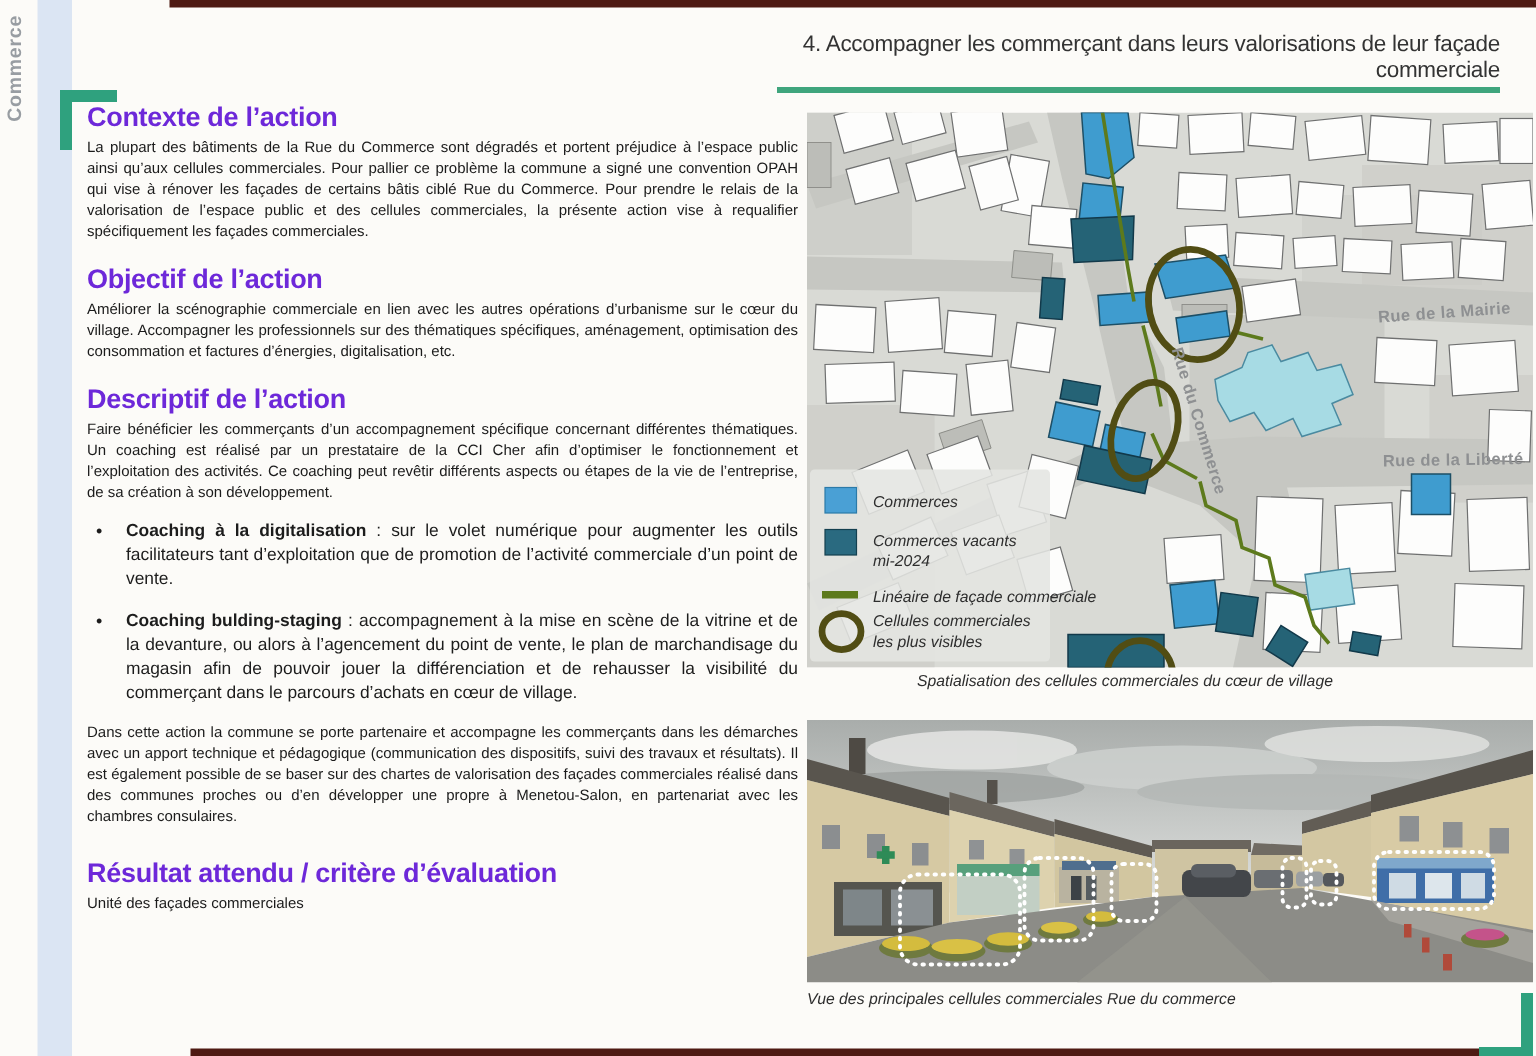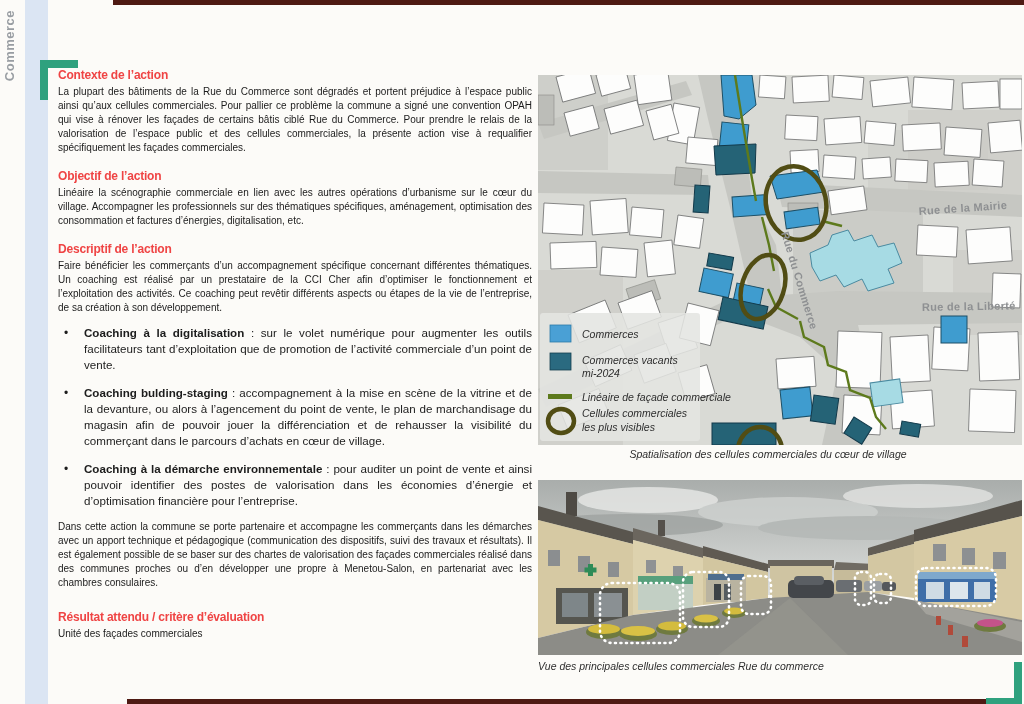--- a/index.html
+++ b/index.html
@@ -18,32 +18,32 @@
   .bracket-tl{position:absolute;left:40px;top:60px;width:30px;height:32px;
     border-left:8px solid #2fa17e;border-top:8px solid #2fa17e;}
   .bracket-br{position:absolute;left:986px;top:662px;width:28px;height:36px;
     border-right:8px solid #2fa17e;border-bottom:7px solid #2fa17e;}
   
   .header{position:absolute;top:21px;right:24px;width:482px;text-align:right;}
   .header .title{font-size:15px;color:#333;letter-spacing:-0.2px;}
   .header .rule{margin-top:3px;height:3.5px;background:#3fa57d;width:100%;}
   
   .content{position:absolute;left:58px;top:68px;width:474px;}
-  .sec-title{font-size:12px;font-weight:bold;color:#ef4444;margin:0 0 3px 0;letter-spacing:-0.2px;}
+  .sec-title{font-size:18px;font-weight:bold;color:#6d28d9;margin:0 0 3px 0;letter-spacing:-0.2px;}
   .body-p{font-size:10px;line-height:1.4;margin:0;text-align:justify;color:#1b1b1b;}
   .sec{margin-bottom:14px;}
   ul.coaching{list-style:none;margin:10px 0 0 0;padding:0;}
   ul.coaching li{position:relative;padding-left:26px;margin-bottom:11px;font-size:11.6px;line-height:1.4;text-align:justify;}
   ul.coaching li::before{content:"•";position:absolute;left:6px;top:0;font-size:12px;}
   .b-lead{font-weight:bold;}
   .closing{margin-top:1px;}
   .resultat{margin-top:12px;}
   
   .map-fig{position:absolute;left:538px;top:75px;width:484px;height:370px;}
-  .map-cap{position:absolute;left:526px;top:448px;width:484px;text-align:center;
+  .map-cap{position:absolute;left:508px;top:448px;width:484px;text-align:center;
     font-size:10.5px;font-style:italic;color:#2e2e2e;}
   .photo-fig{position:absolute;left:538px;top:480px;width:484px;height:175px;}
   .photo-cap{position:absolute;left:538px;top:660px;width:484px;
     font-size:10.5px;font-style:italic;color:#2e2e2e;}
   
   .wb{fill:#fdfdfc;stroke:#6f7070;stroke-width:.8;}
   .gb{fill:#bcbdb8;stroke:#8a8b86;stroke-width:.6;}
   .road{fill:#c6c7c2;}
   .patch{fill:#c9cac5;}
   .bb{fill:#3f9ccf;stroke:#1d4f66;stroke-width:1;}
@@ -61,45 +61,46 @@
 
 <div class="page">
 
   <div class="top-bar"></div>
   <div class="bottom-bar"></div>
   <div class="side-strip"></div>
   <div class="side-label">Commerce</div>
   <div class="bracket-tl"></div>
   <div class="bracket-br"></div>
 
+  <div class="header">
+    <div class="title">4. Accompagner les commerçant dans leurs valorisations de leur façade commerciale</div>
+    <div class="rule"></div>
+  </div>
 
   <div class="content">
 
     <div class="sec">
       <h3 class="sec-title">Contexte de l’action</h3>
       <p class="body-p">La plupart des bâtiments de la Rue du Commerce sont dégradés et portent préjudice à l’espace public ainsi qu’aux cellules commerciales. Pour pallier ce problème la commune a signé une convention OPAH qui vise à rénover les façades de certains bâtis ciblé Rue du Commerce. Pour prendre le relais de la valorisation de l’espace public et des cellules commerciales, la présente action vise à requalifier spécifiquement les façades commerciales.</p>
     </div>
 
     <div class="sec">
       <h3 class="sec-title">Objectif de l’action</h3>
-      <p class="body-p">Linéaire la scénographie commerciale en lien avec les autres opérations d’urbanisme sur le cœur du village. Accompagner les professionnels sur des thématiques spécifiques, aménagement, optimisation des consommation et factures d’énergies, digitalisation, etc.</p>
+      <p class="body-p">Améliorer la scénographie commerciale en lien avec les autres opérations d’urbanisme sur le cœur du village. Accompagner les professionnels sur des thématiques spécifiques, aménagement, optimisation des consommation et factures d’énergies, digitalisation, etc.</p>
     </div>
 
     <div class="sec" style="margin-bottom:20px;">
       <h3 class="sec-title">Descriptif de l’action</h3>
       <p class="body-p">Faire bénéficier les commerçants d’un accompagnement spécifique concernant différentes thématiques. Un coaching est réalisé par un prestataire de la CCI Cher afin d’optimiser le fonctionnement et l’exploitation des activités. Ce coaching peut revêtir différents aspects ou étapes de la vie de l’entreprise, de sa création à son développement.</p>
       <ul class="coaching">
         <li>
           <span class="b-lead">Coaching à la digitalisation</span><span> : sur le volet numérique pour augmenter les outils facilitateurs tant d’exploitation que de promotion de l’activité commerciale d’un point de vente.</span>
         </li>
         <li>
           <span class="b-lead">Coaching bulding-staging</span><span> : accompagnement à la mise en scène de la vitrine et de la devanture, ou alors à l’agencement du point de vente, le plan de marchandisage du magasin afin de pouvoir jouer la différenciation et de rehausser la visibilité du commerçant dans le parcours d’achats en cœur de village.</span>
-        </li>
-        <li>
-          <span class="b-lead">Coaching à la démarche environnementale</span><span> : pour auditer un point de vente et ainsi pouvoir identifier des postes de valorisation dans les économies d’énergie et d’optimisation financière pour l’entreprise.</span>
         </li>
       </ul>
       <p class="body-p closing">Dans cette action la commune se porte partenaire et accompagne les commerçants dans les démarches avec un apport technique et pédagogique (communication des dispositifs, suivi des travaux et résultats). Il est également possible de se baser sur des chartes de valorisation des façades commerciales réalisé dans des communes proches ou d’en développer une propre à Menetou-Salon, en partenariat avec les chambres consulaires.</p>
     </div>
 
     <div class="sec resultat">
       <h3 class="sec-title">Résultat attendu / critère d’évaluation</h3>
       <p class="body-p">Unité des façades commerciales</p>
     </div>
 

